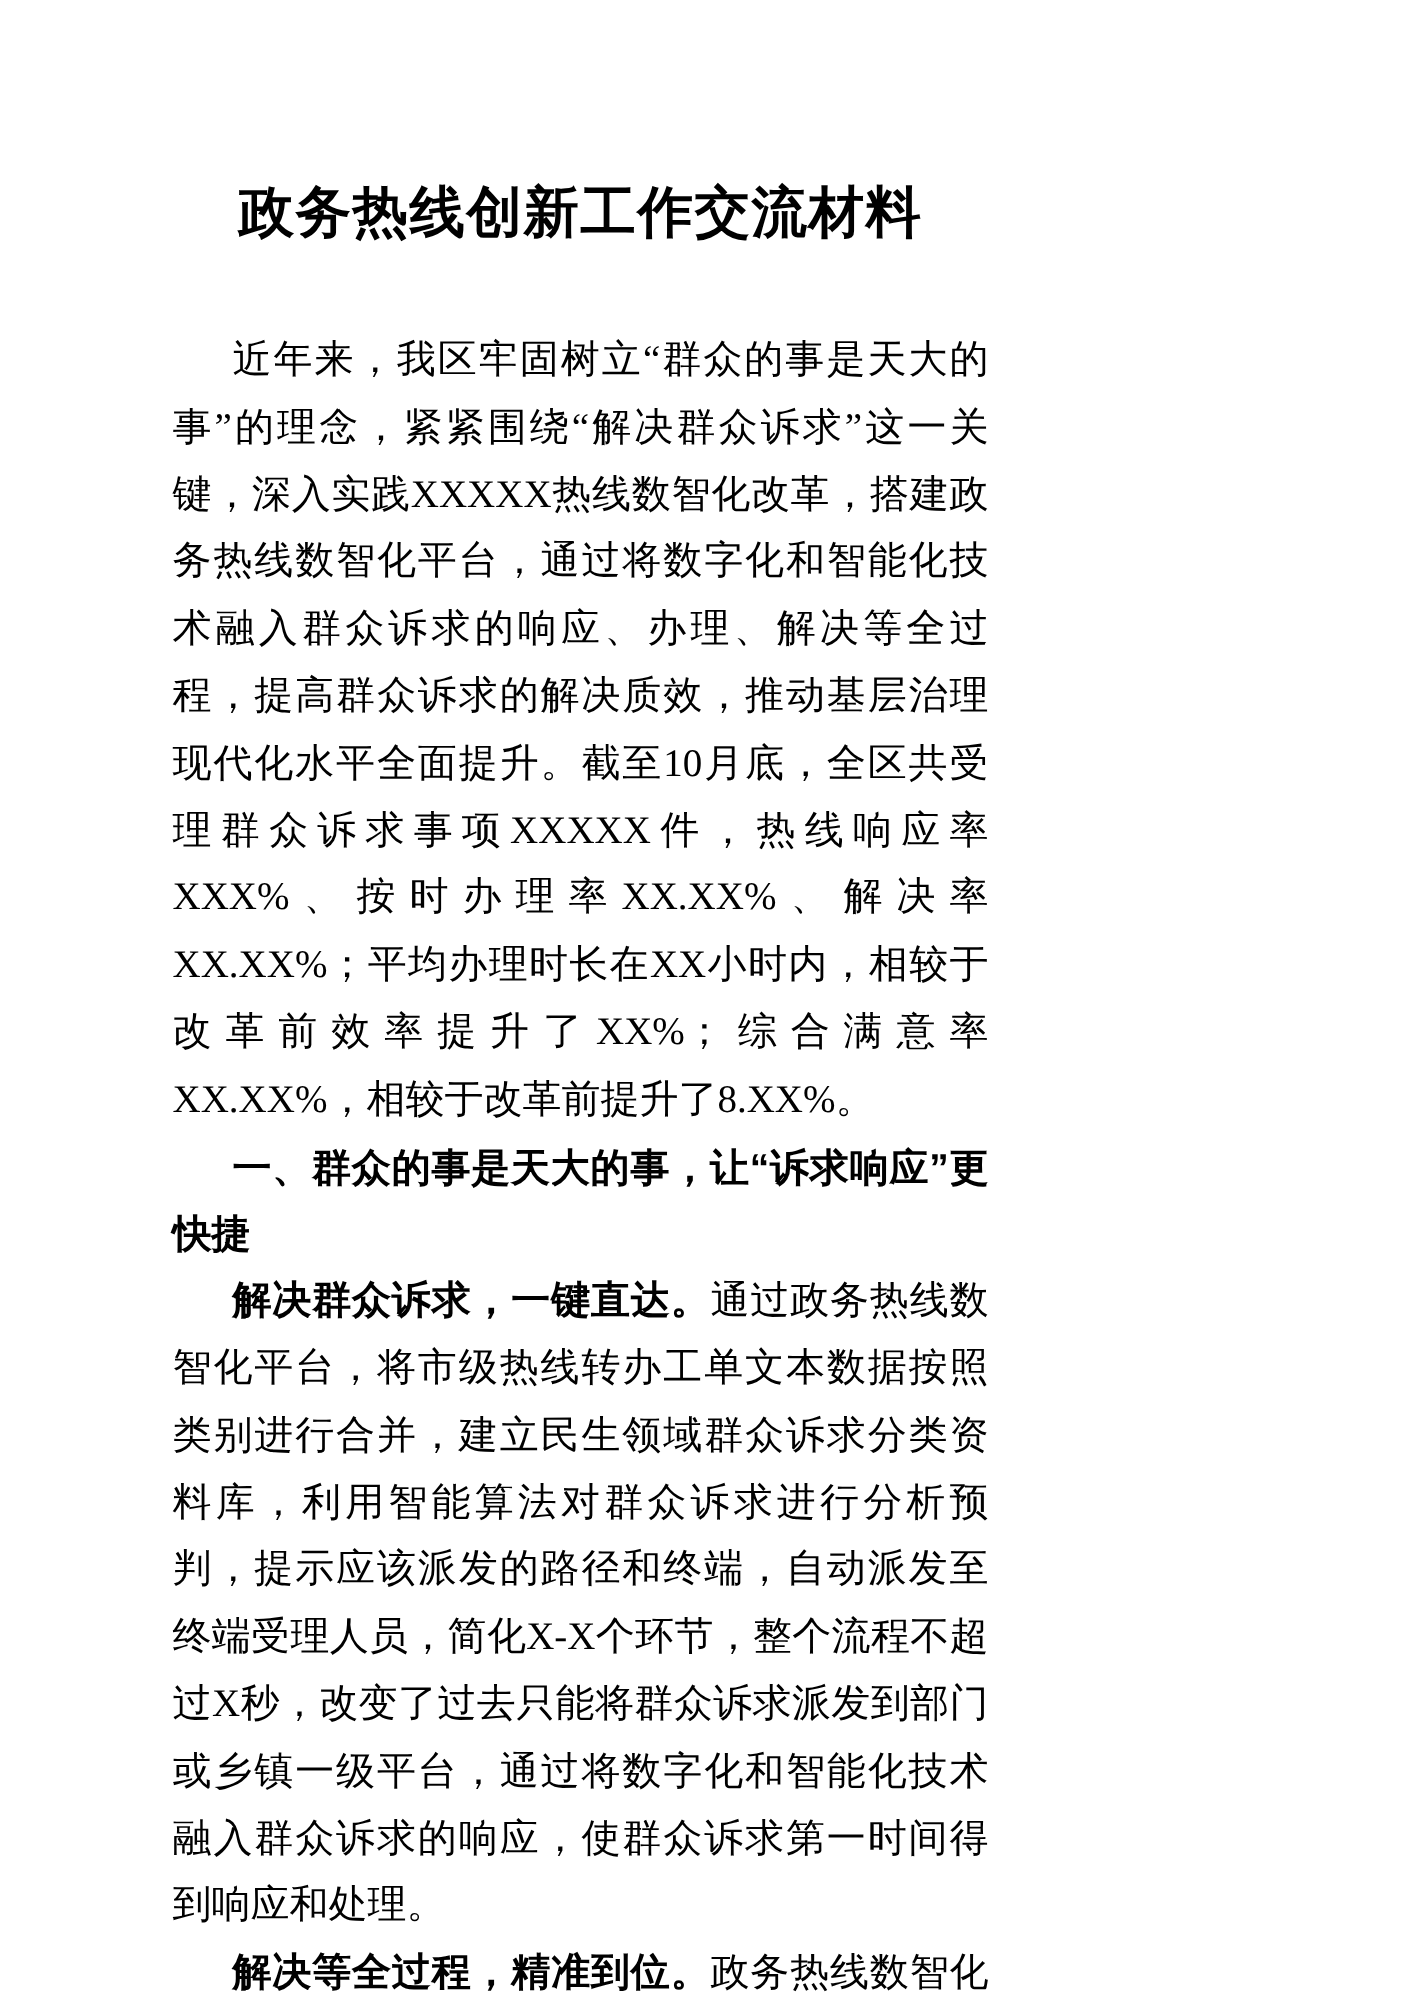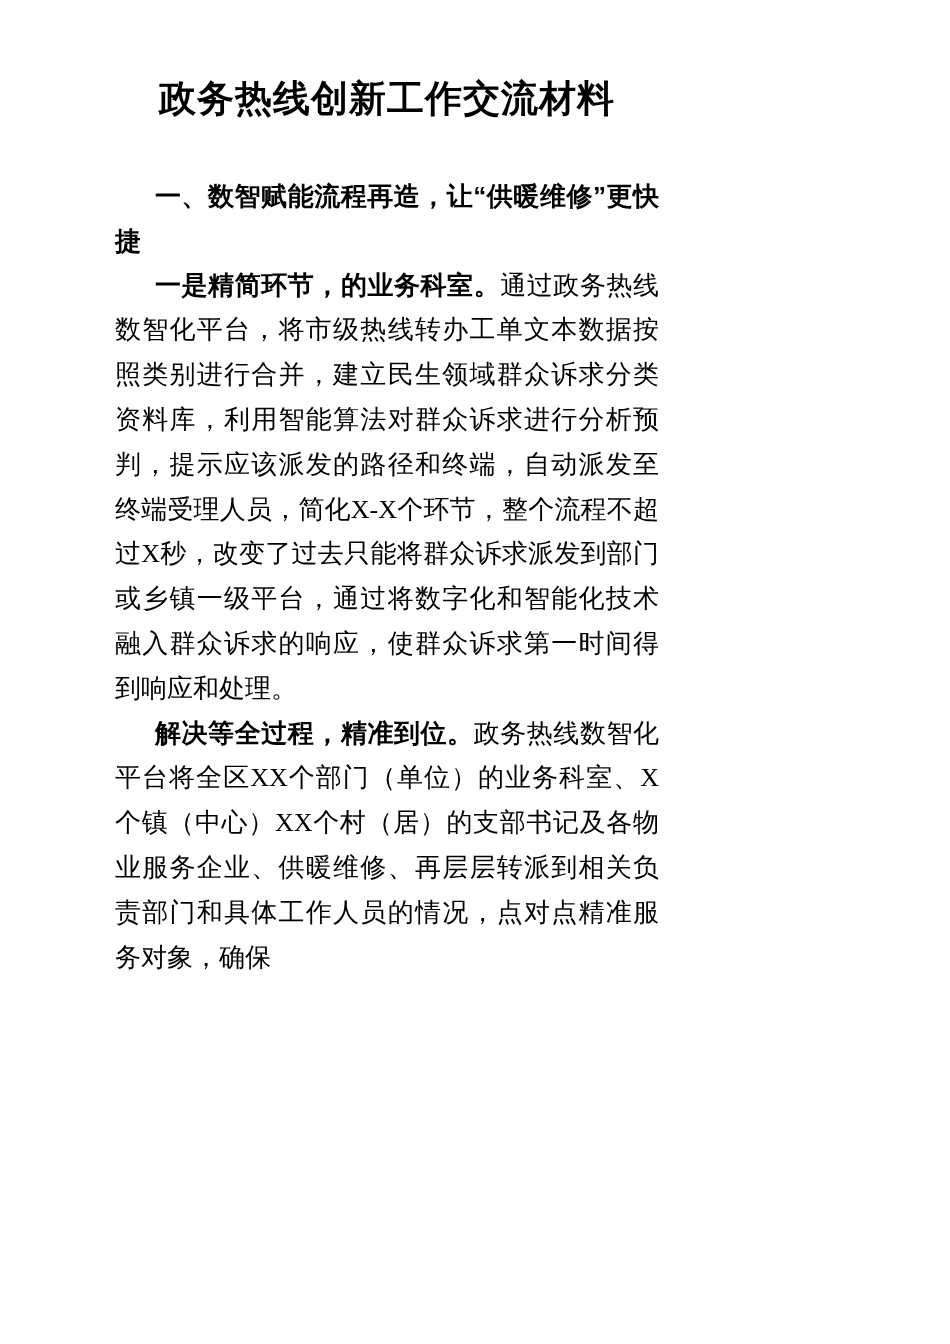--- a/index.html
+++ b/index.html
@@ -11,21 +11,21 @@
     height: 1344px;
     background: #ffffff;
     color: #000000;
     font-family: "Liberation Serif", "DejaVu Serif", serif;
     overflow: hidden;
   }
   .page {
     box-sizing: border-box;
     width: 774px;
     height: 1344px;
-    padding: 74px 115px 0 115px;
+    padding: 118px 115px 0 115px;
     background: #ffffff;
   }
   .doc-title {
     margin: 0 0 50px 0;
     font-size: 37px;
     line-height: 50px;
     font-weight: bold;
     text-align: center;
     letter-spacing: 1px;
     font-family: "Liberation Serif", "DejaVu Serif", serif;
@@ -51,20 +51,21 @@
     font-weight: bold;
   }
 </style>
 </head>
 <body>
 
 <div class="page">
 
   <h1 class="doc-title">政务热线创新工作交流材料</h1>
 
+  <p class="body-para">近年来，我区牢固树立“群众的事是天大的事”的理念，紧紧围绕“解决群众诉求”这一关键，深入实践XXXXX热线数智化改革，搭建政务热线数智化平台，通过将数字化和智能化技术融入群众诉求的响应、办理、解决等全过程，提高群众诉求的解决质效，推动基层治理现代化水平全面提升。截至10月底，全区共受理群众诉求事项XXXXX件，热线响应率XXX%、按时办理率XX.XX%、解决率XX.XX%；平均办理时长在XX小时内，相较于改革前效率提升了XX%；综合满意率XX.XX%，相较于改革前提升了8.XX%。</p>
 
-  <h2 class="section-heading">一、数智赋能流程再造，让“供暖维修”更快捷</h2>
+  <h2 class="section-heading">一、群众的事是天大的事，让“诉求响应”更快捷</h2>
 
-  <p class="body-para"><span class="para-lead">一是精简环节，的业务科室。</span><span>通过政务热线数智化平台，将市级热线转办工单文本数据按照类别进行合并，建立民生领域群众诉求分类资料库，利用智能算法对群众诉求进行分析预判，提示应该派发的路径和终端，自动派发至终端受理人员，简化X-X个环节，整个流程不超过X秒，改变了过去只能将群众诉求派发到部门或乡镇一级平台，通过将数字化和智能化技术融入群众诉求的响应，使群众诉求第一时间得到响应和处理。</span></p>
+  <p class="body-para"><span class="para-lead">解决群众诉求，一键直达。</span><span>通过政务热线数智化平台，将市级热线转办工单文本数据按照类别进行合并，建立民生领域群众诉求分类资料库，利用智能算法对群众诉求进行分析预判，提示应该派发的路径和终端，自动派发至终端受理人员，简化X-X个环节，整个流程不超过X秒，改变了过去只能将群众诉求派发到部门或乡镇一级平台，通过将数字化和智能化技术融入群众诉求的响应，使群众诉求第一时间得到响应和处理。</span></p>
 
   <p class="body-para"><span class="para-lead">解决等全过程，精准到位。</span><span>政务热线数智化平台将全区XX个部门（单位）的业务科室、X个镇（中心）XX个村（居）的支部书记及各物业服务企业、供暖维修、再层层转派到相关负责部门和具体工作人员的情况，点对点精准服务对象，确保</span></p>
 
 </div>
 
 </body></html>

